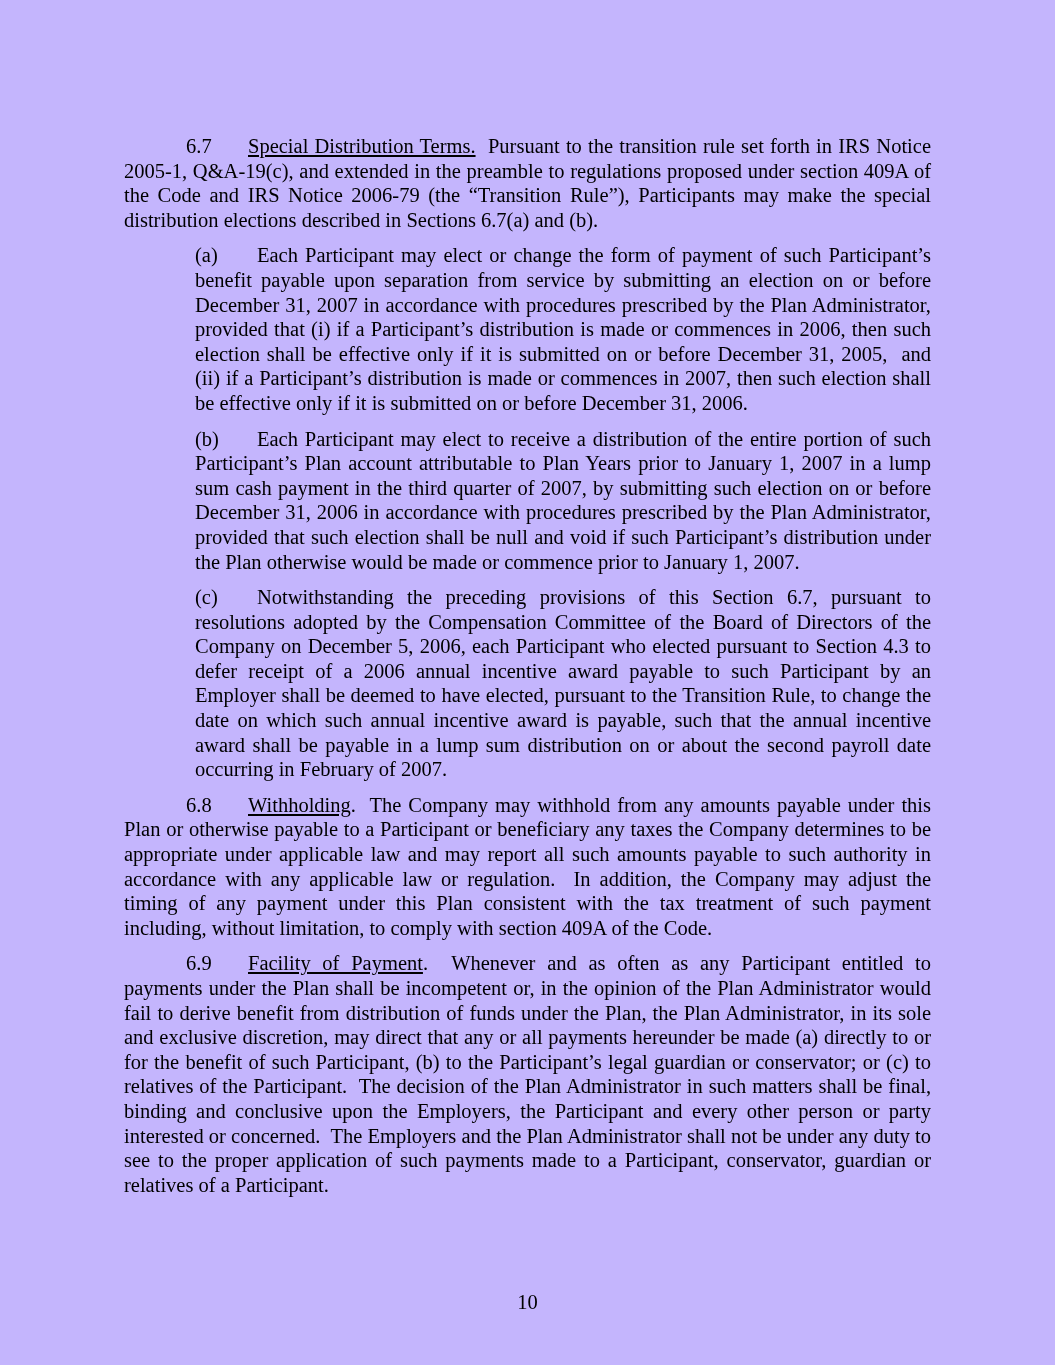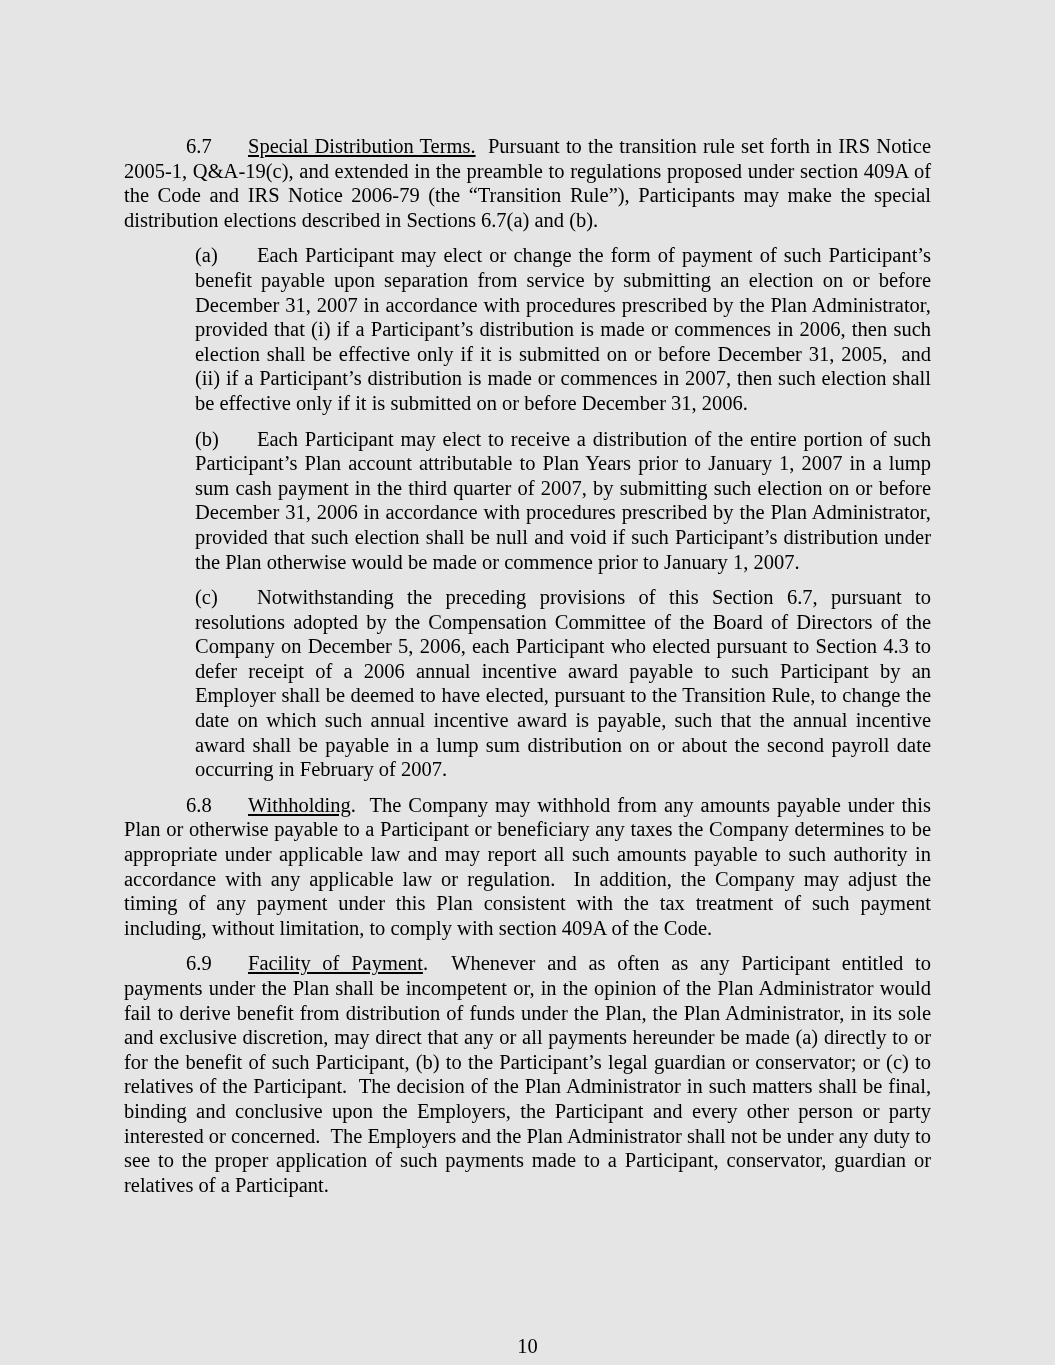--- a/index.html
+++ b/index.html
@@ -4,21 +4,21 @@
 <style>
   html, body {
     margin: 0;
     padding: 0;
     background: #ffffff;
   }
   .page {
     position: relative;
     width: 1055px;
     height: 1365px;
-    background: #e5e5e5;
+    background: #c4b5fd;
     color: #000000;
     font-family: "Liberation Serif", "DejaVu Serif", serif;
     font-size: 20.5px;
     line-height: 24.6px;
     overflow: hidden;
   }
   .content {
     position: absolute;
     top: 134px;
     left: 124px;
@@ -48,21 +48,20 @@
   }
   .body-text {
     white-space: pre-wrap;
   }
   .page-number {
     position: absolute;
     top: 1290px;
     left: 0;
     width: 1055px;
     text-align: center;
-    margin-top: 44px;
   }
 </style>
 </head>
 <body>
 
 <div class="page">
   <div class="content">
 
     <p class="para level1"><span class="num">6.7</span><span class="title">Special Distribution Terms.</span><span></span><span class="body-text">  Pursuant to the transition rule set forth in IRS Notice 2005-1, Q&amp;A-19(c), and extended in the preamble to regulations proposed under section 409A of the Code and IRS Notice 2006-79 (the “Transition Rule”), Participants may make the special distribution elections described in Sections 6.7(a) and (b).</span></p>
 

